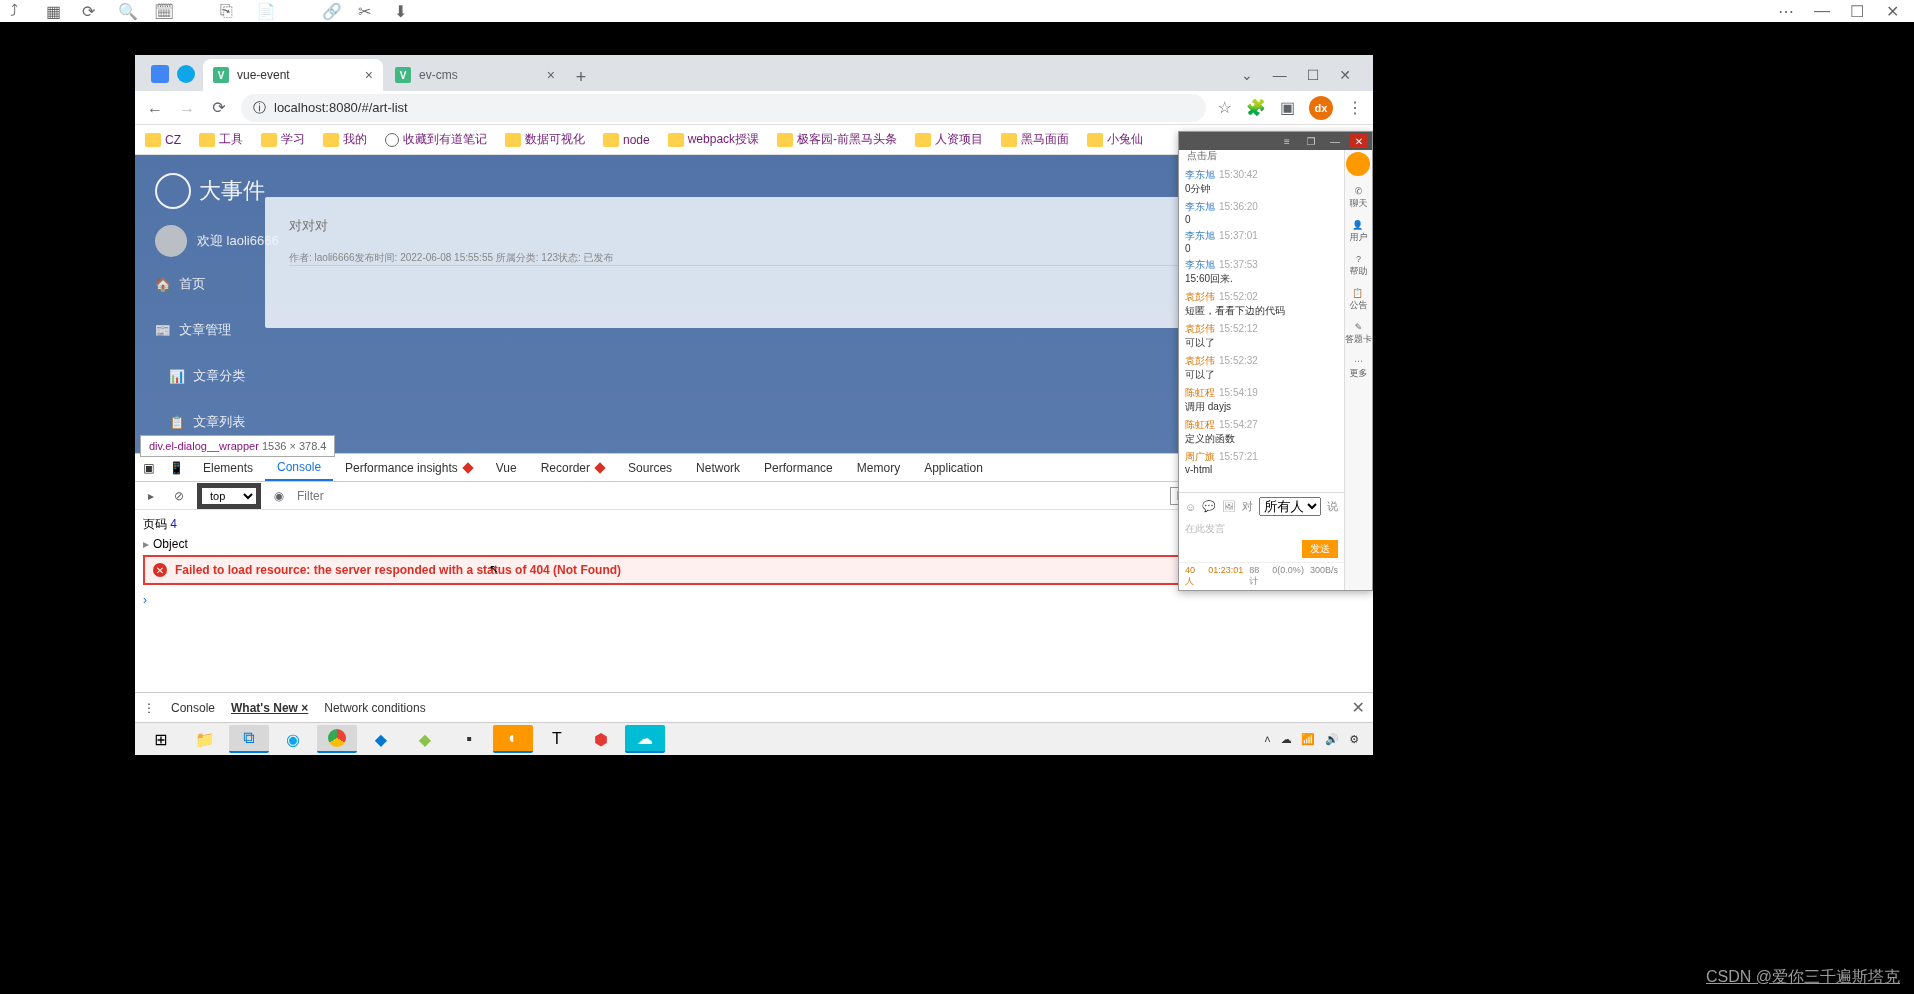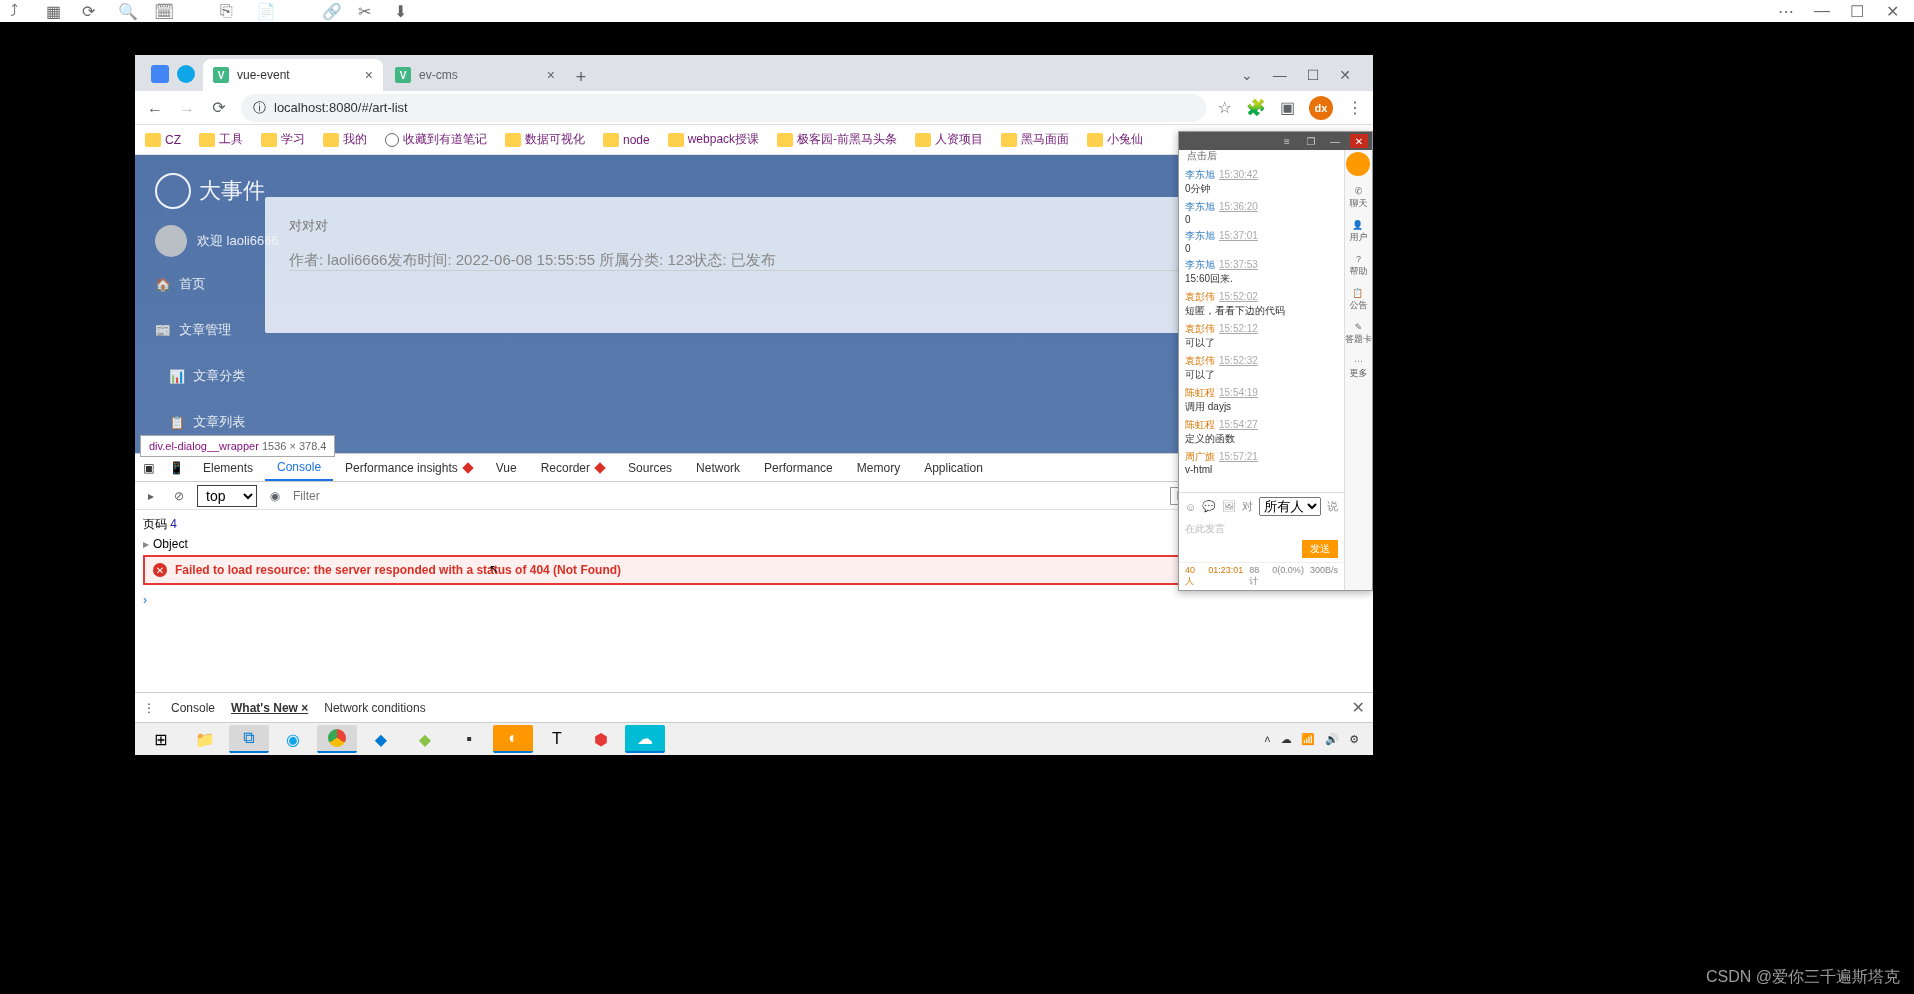--- a/index.html
+++ b/index.html
@@ -42,21 +42,21 @@
 .page .logo .ico { width: 36px; height: 36px; border-radius: 50%; border: 2px solid #fff; }
 .page .topright { position: absolute; top: 22px; right: 20px; color: #fff; font-size: 14px; display: flex; gap: 20px; opacity: .85; }
 .page .welcome { position: absolute; top: 70px; left: 20px; display: flex; align-items: center; gap: 10px; color: #fff; opacity: .85; font-size: 13px; }
 .page .welcome .av { width: 32px; height: 32px; border-radius: 50%; background: #ccc; }
 .page .sidenav { position: absolute; top: 120px; left: 20px; color: #fff; opacity: .85; font-size: 13px; display: flex; flex-direction: column; gap: 28px; }
 .page .sidenav .item { display: flex; align-items: center; gap: 8px; }
 
 .page .dialog { position: absolute; top: 42px; left: 130px; right: 20px; background: rgba(240,244,250,.85); border-radius: 2px; padding: 20px 24px; color: #666; }
 .page .dialog h3 { font-size: 15px; font-weight: normal; color: #555; margin-bottom: 24px; }
 .page .dialog .title2 { font-size: 13px; color: #777; margin-bottom: 16px; }
-.page .dialog .meta { font-size: 15px; color: #888; }
+.page .dialog .meta { font-size: 10px; color: #888; }
 .page .dialog .content { font-size: 11px; color: #a06060; font-style: italic; text-decoration: underline; text-align: right; }
 .page .dialog .btn { position: absolute; top: 140px; right: 40px; background: #409eff; opacity: .6; color: #fff; padding: 8px 18px; border-radius: 3px; font-size: 12px; }
 .page .footer-txt { position: absolute; bottom: 6px; left: 50%; transform: translateX(-50%); color: #eee; font-size: 11px; opacity: .7; }
 
 .inspect-tip { position: absolute; top: 380px; left: 5px; background: #fff; border: 1px solid #aaa; padding: 4px 8px; font-size: 11px; z-index: 5; }
 .inspect-tip .sel { color: #881280; }
 .inspect-tip .dim { color: #666; }
 
 
 .devtools { position: absolute; top: 398px; left: 0; right: 0; bottom: 33px; background: #fff; display: flex; flex-direction: column; border-top: 1px solid #ccc; }
@@ -66,21 +66,21 @@
 .dt-tabs .tab.active { border-bottom: 2px solid #1a73e8; color: #1a73e8; }
 .dt-tabs .exp { width: 8px; height: 8px; background: #d93025; transform: rotate(45deg); margin-left: 2px; }
 .dt-tabs .right { margin-left: auto; display: flex; align-items: center; gap: 12px; padding-right: 10px; }
 .dt-tabs .badge { display: flex; align-items: center; gap: 3px; font-size: 11px; }
 .dt-tabs .badge .dot { width: 14px; height: 14px; border-radius: 3px; display: flex; align-items: center; justify-content: center; color: #fff; font-size: 10px; }
 .dt-tabs .badge .dot.err { background: #d93025; }
 .dt-tabs .badge .dot.iss { background: #1a73e8; }
 
 .dt-filter { height: 28px; display: flex; align-items: center; border-bottom: 1px solid #e0e0e0; font-size: 12px; padding: 0 6px; gap: 8px; }
 .dt-filter .ico { width: 20px; display: flex; align-items: center; justify-content: center; color: #5f6368; }
-.dt-filter select { border: 1px solid #404040; font-size: 14px; padding: 1px 14px 1px 4px; background: #fff; }
+.dt-filter select { border: 5px solid #404040; font-size: 11px; padding: 1px 14px 1px 4px; background: #fff; }
 .dt-filter input { border: none; font-size: 12px; color: #999; outline: none; flex: 0 0 200px; }
 .dt-filter .right2 { margin-left: auto; display: flex; gap: 10px; align-items: center; padding-right: 8px; }
 
 .dt-console { flex: 1; font-family: Consolas, monospace; font-size: 12px; padding: 4px 8px; overflow: hidden; }
 .dt-console .line { display: flex; padding: 2px 0; }
 .dt-console .line .src { margin-left: auto; color: #888; text-decoration: underline; }
 .dt-console .err-line { border: 2px solid #e53935; padding: 6px 8px; margin: 2px 0 6px; display: flex; align-items: center; gap: 8px; background: #fff0f0; }
 .dt-console .err-line .circ { width: 14px; height: 14px; border-radius: 50%; background: #d93025; color: #fff; font-size: 10px; display: flex; align-items: center; justify-content: center; }
 .dt-console .err-line .msg { color: #d93025; font-weight: bold; }
 .dt-console .err-line .src2 { margin-left: auto; color: #333; display: flex; align-items: center; gap: 4px; }
@@ -102,34 +102,34 @@
 .chat { position: absolute; top: 76px; right: 0; width: 195px; height: 460px; background: #fff; border: 1px solid #999; z-index: 20; box-shadow: 0 2px 8px rgba(0,0,0,.3); display: flex; }
 .chat-header { position: absolute; top: 0; left: 0; right: 0; height: 18px; background: #555; display: flex; align-items: center; justify-content: flex-end; gap: 6px; padding: 0 4px; }
 .chat-header span { width: 18px; height: 14px; color: #ccc; font-size: 10px; display: flex; align-items: center; justify-content: center; }
 .chat-header .close { background: #c42b1c; color: #fff; }
 .chat-left { flex: 1; padding-top: 14px; display: flex; flex-direction: column; font-size: 10px; }
 .chat-left .title { padding: 3px 8px; color: #666; }
 .chat-left .msgs { flex: 1; overflow: hidden; padding: 2px 6px; }
 .chat-left .msg { margin-bottom: 4px; }
 .chat-left .msg .name { color: #3b82c4; }
 .chat-left .msg .name.org { color: #d97706; }
-.chat-left .msg .time { color: #aaa; margin-left: 4px; text-decoration: underline; }
+.chat-left .msg .time { color: #aaa; margin-left: 4px; }
 .chat-left .msg .body { color: #333; }
 .chat-left .input-area { border-top: 1px solid #ddd; padding: 4px 6px; }
 .chat-left .input-row { display: flex; gap: 6px; align-items: center; color: #888; font-size: 11px; margin-bottom: 2px; }
 .chat-left .send-row { display: flex; align-items: center; gap: 6px; }
 .chat-left .send-btn { margin-left: auto; background: #f90; color: #fff; border: none; padding: 2px 8px; font-size: 10px; }
 .chat-left .status { font-size: 9px; color: #888; padding: 2px 6px; border-top: 1px solid #eee; display: flex; gap: 6px; }
 .chat-left .status .org2 { color: #d97706; }
 .chat-right { width: 34px; padding-top: 20px; background: #f7f7f7; border-left: 1px solid #ddd; display: flex; flex-direction: column; align-items: center; gap: 10px; font-size: 9px; color: #666; }
 .chat-right .av2 { width: 24px; height: 24px; border-radius: 50%; background: #f90; }
 .chat-right .ritem { display: flex; flex-direction: column; align-items: center; gap: 1px; }
 
 
-.watermark { position: absolute; bottom: 6px; right: 14px; color: #ddd; font-size: 16px; opacity: .7; }
+.watermark { position: absolute; bottom: 6px; right: 14px; color: #ddd; font-size: 16px; opacity: .7; text-decoration: underline; }
 </style>
 </head>
 <body>
 
 <div class="os-top">
   <span class="ico">⤴</span>
   <span class="ico">▦</span>
   <span class="ico">⟳</span>
   <span class="ico">🔍</span>
   <span class="ico">🗓</span>

